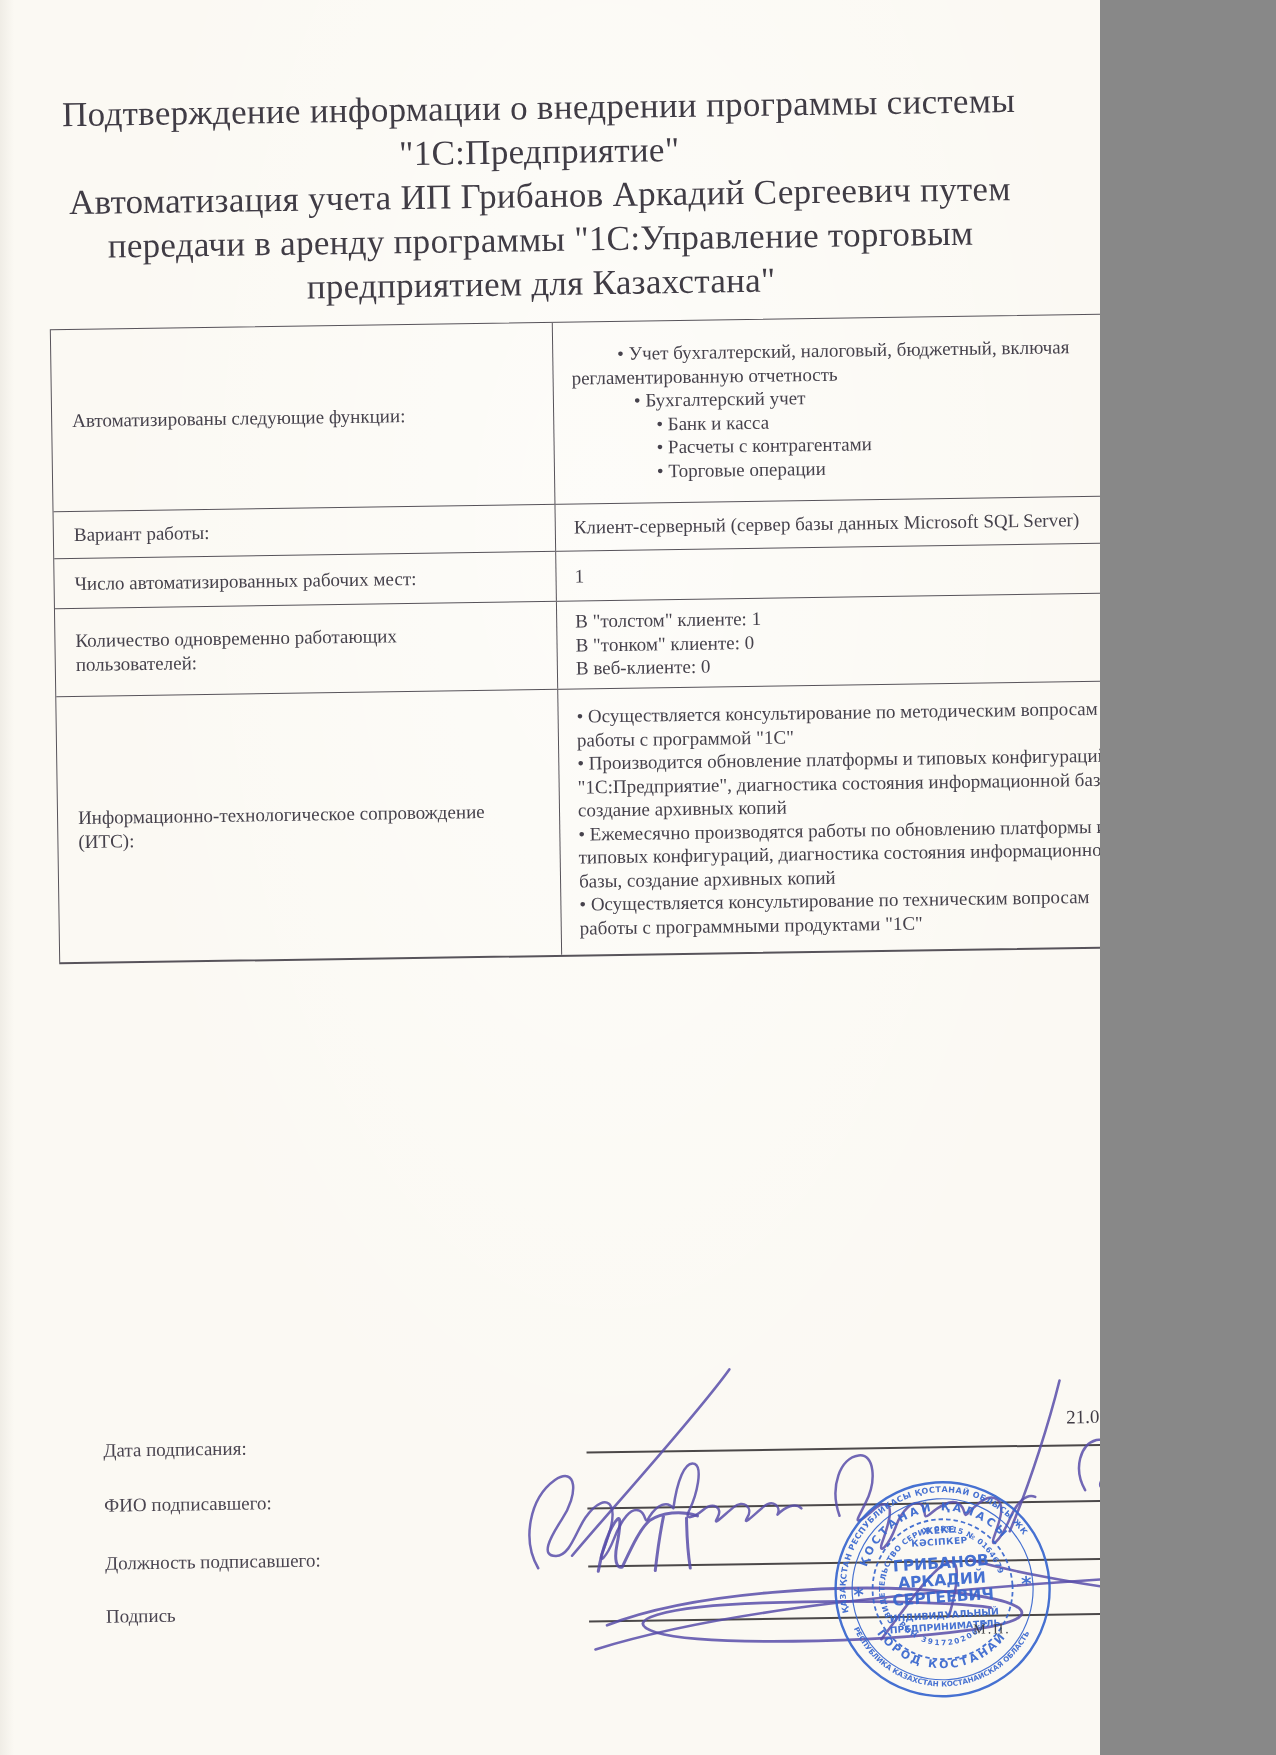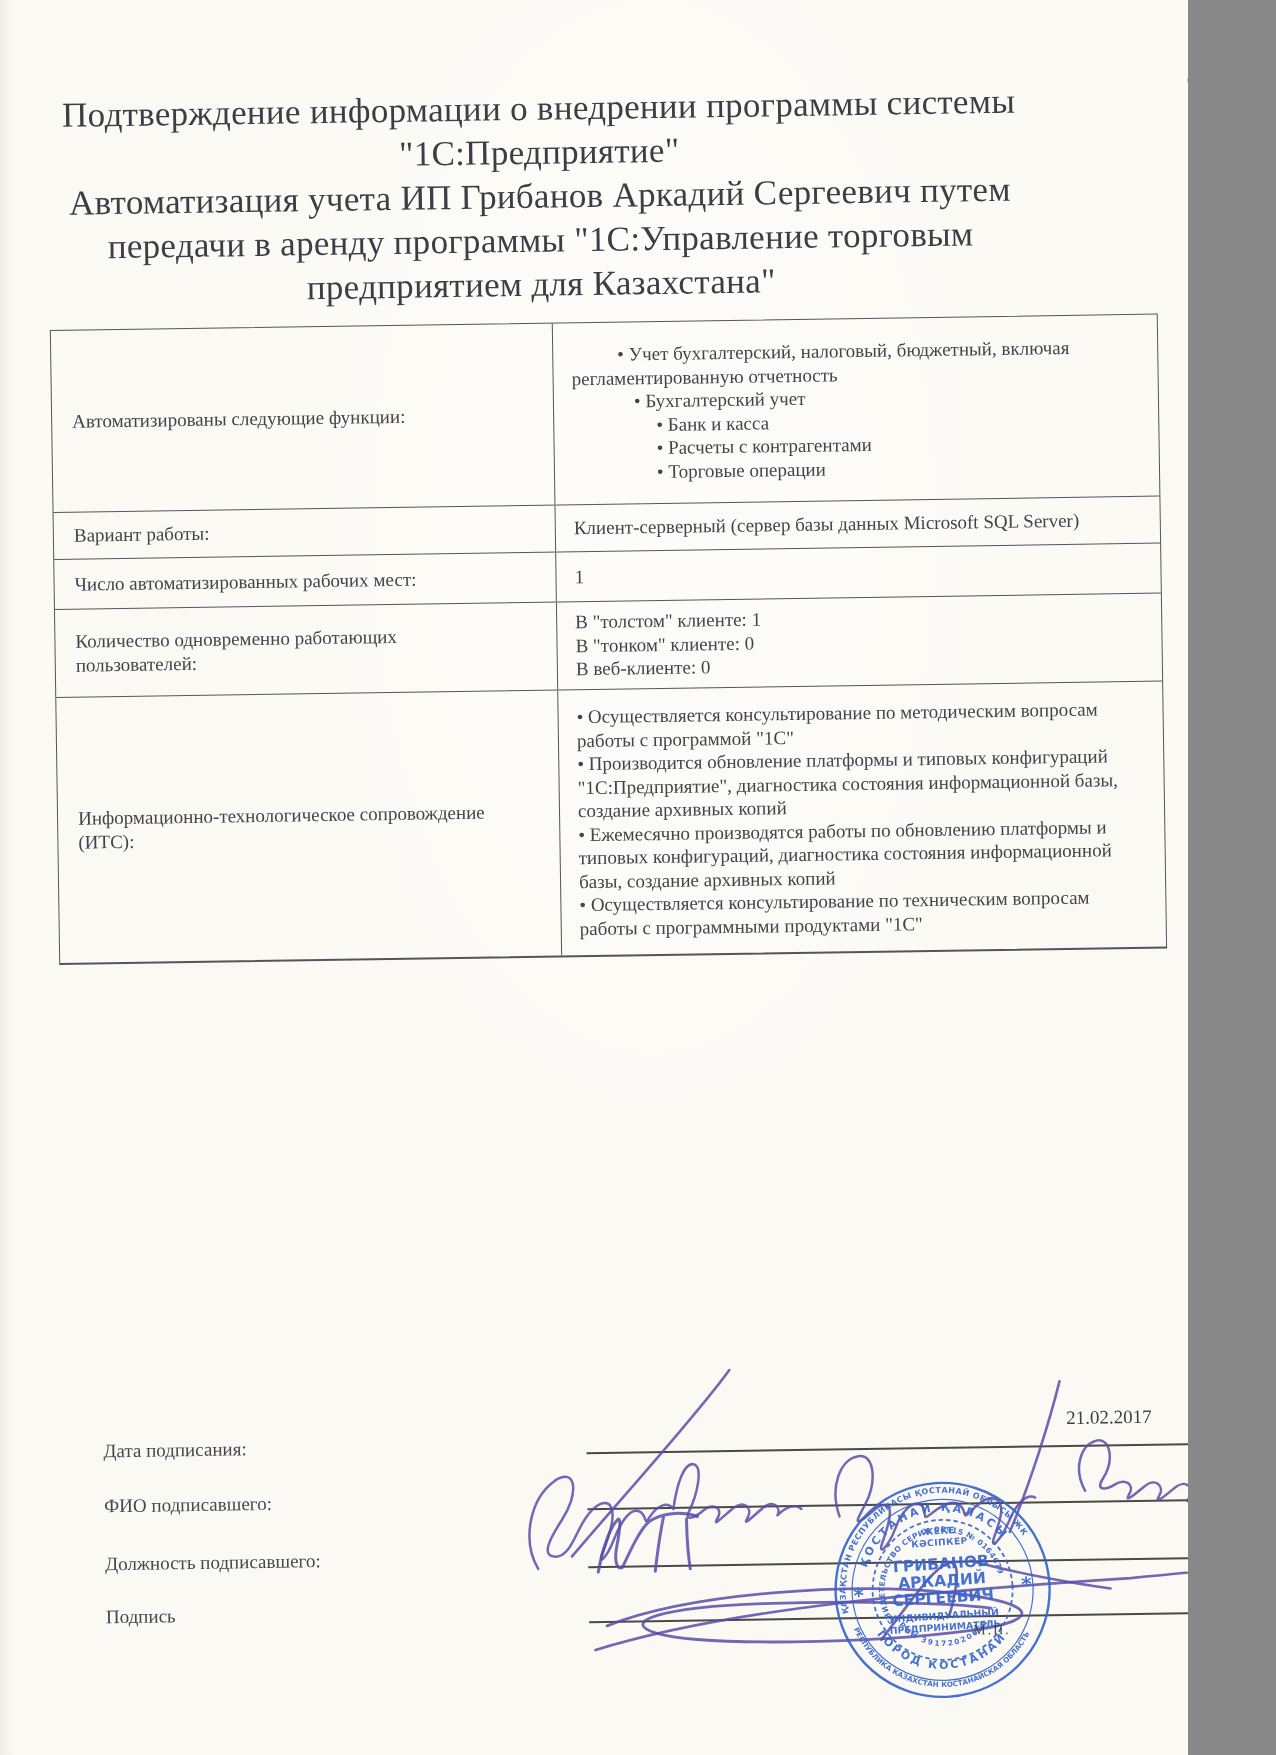--- a/index.html
+++ b/index.html
@@ -1,17 +1,17 @@
 <!DOCTYPE html>
 <html><head>
 <meta charset="utf-8">
 <style>
   html,body{margin:0;padding:0;background:#888;}
   .page{
-    position:relative; width:1188px; height:1755px; overflow:hidden;
+    position:relative; width:1100px; height:1755px; overflow:hidden;
     background:
       radial-gradient(ellipse at 55% 30%, rgba(255,255,255,.5), rgba(0,0,0,0) 60%),
       linear-gradient(90deg, rgba(205,200,190,.25) 0, rgba(0,0,0,0) 14px),
       #fbf9f3;
     font-family:"Liberation Serif","DejaVu Serif",serif;
     color:#45414a;
   }
   .skew{position:absolute; inset:0; transform:rotate(-0.85deg); transform-origin:50% 50%;}
 
   .title{

